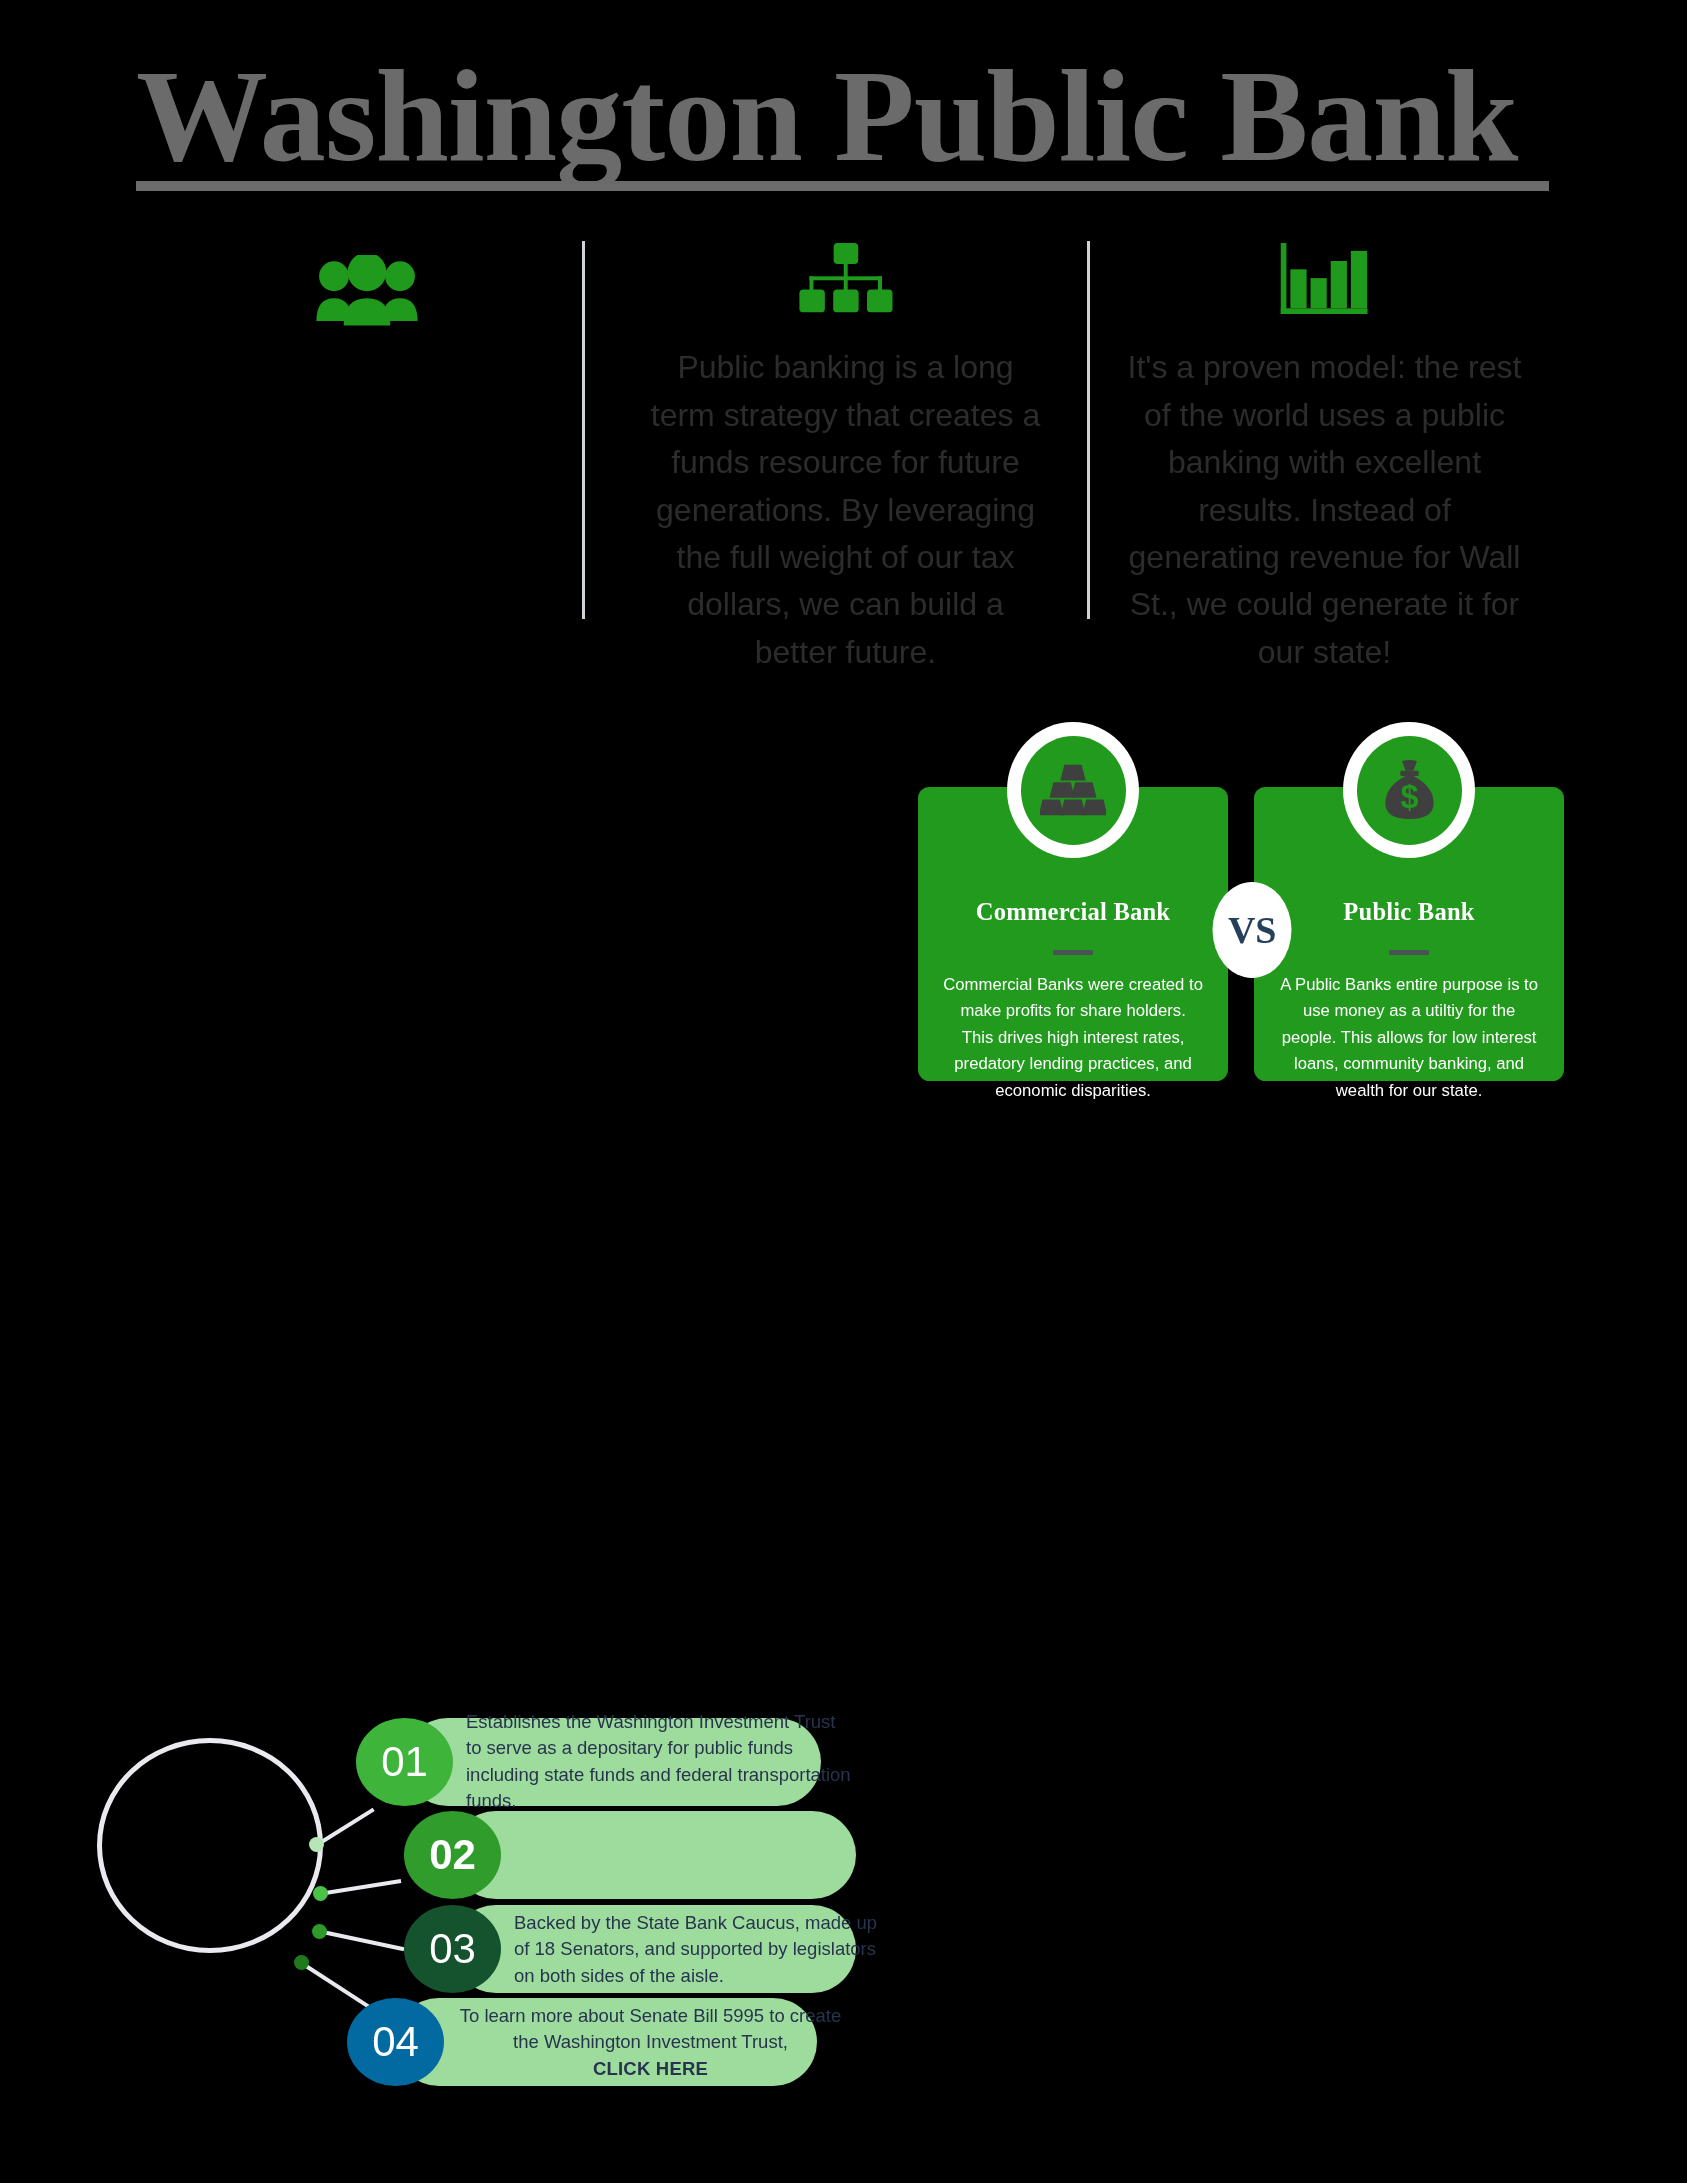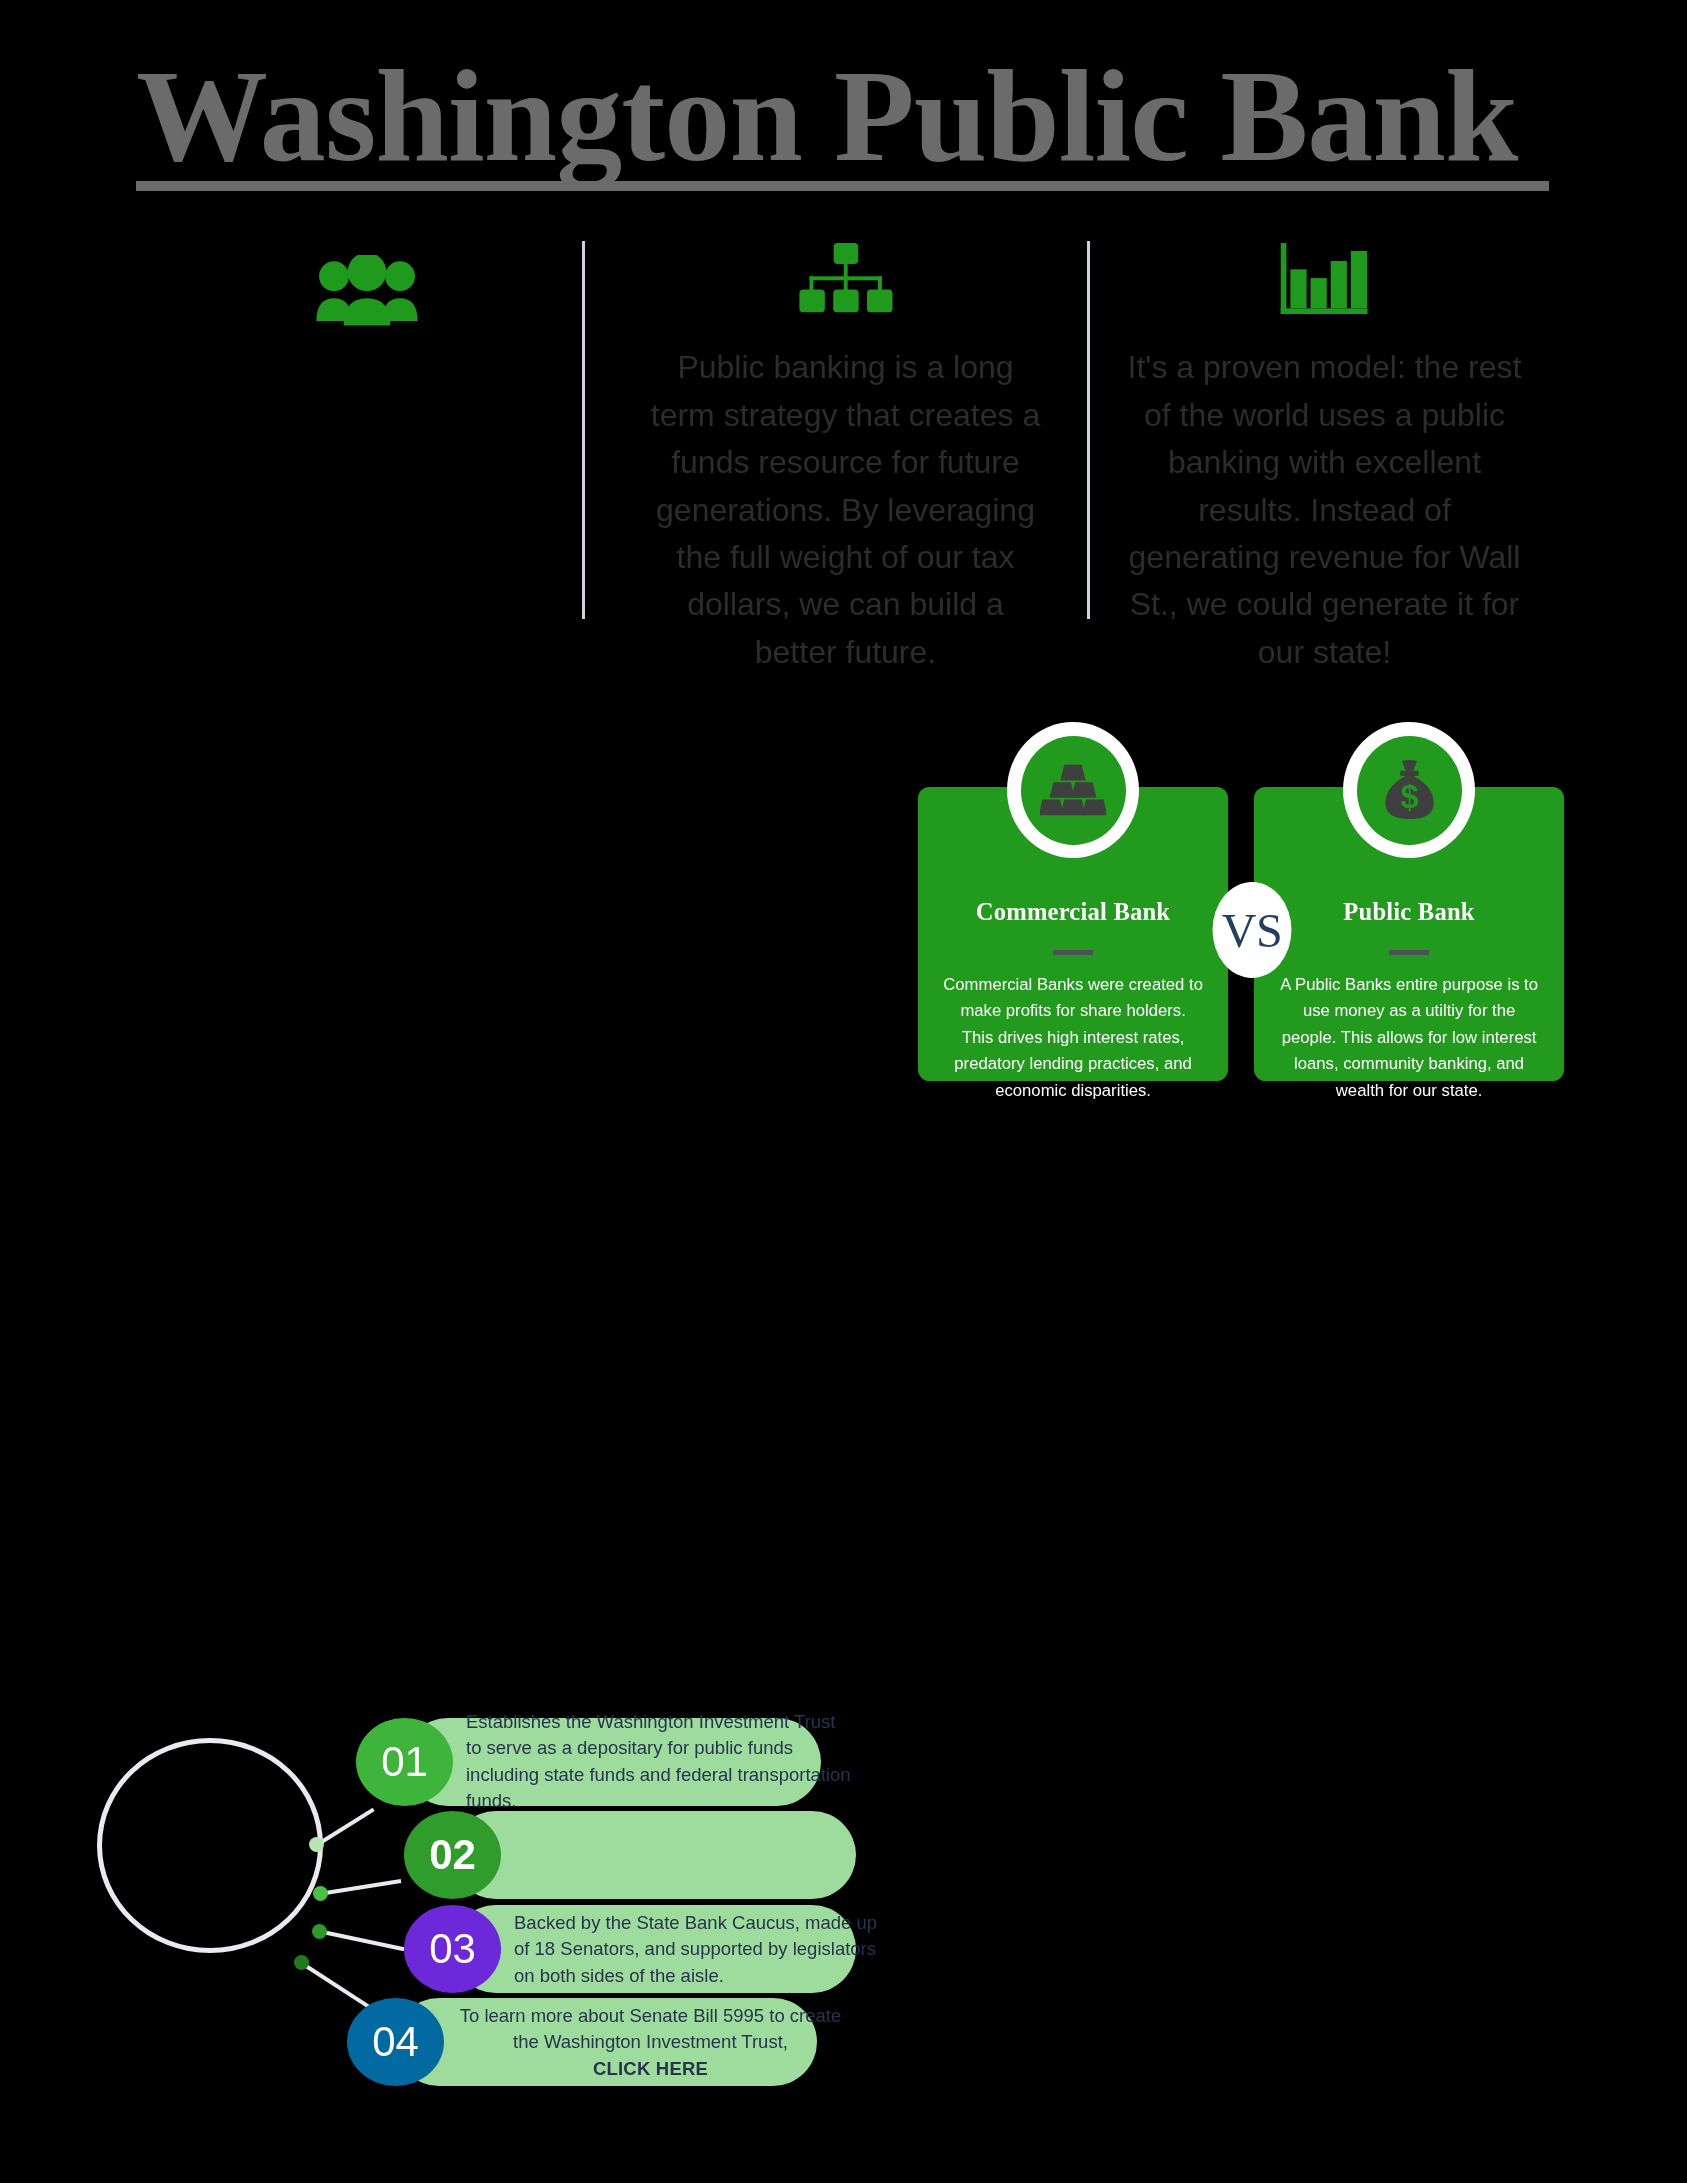--- a/index.html
+++ b/index.html
@@ -98,22 +98,22 @@
     position:absolute; top:185px; left:24.6px; width:calc(100% - 49px);
     text-align:center; color:#ffffff; font-size:16.7px; line-height:1.58;
   }
   .vs-oval{
     position:absolute; left:50%; top:170px; transform:translateX(-50%);
     width:79px; height:96px; border-radius:50%;
     background:#ffffff; display:flex; align-items:center; justify-content:center;
     z-index:5;
   }
   .vs-oval span{
-    font-family:"Liberation Serif", serif; font-weight:normal;
-    font-size:48px; color:#24405c; letter-spacing:-0.4px;
+    font-family:"Liberation Serif", serif; font-weight:bold;
+    font-size:38px; color:#24405c; letter-spacing:-0.4px;
   }
 
   
   .list-section{ position:absolute; left:0; top:1652px; width:923px; height:483px; }
   .big-ring{
     position:absolute; left:97px; top:86px;
     width:226px; height:215px; border-radius:50%;
     border:5.7px solid #e9e9ef; background:transparent;
   }
   .connector{ position:absolute; background:#e9e9ef; height:3.5px; transform-origin:left center; }
@@ -263,21 +263,21 @@
     </div>
   </div>
 
   <div class="li" style="left:404px; top:159px; width:466px;">
     <div class="li-pill" style="width:404px; background:#9edc9e;"></div>
     <div class="li-num" style="background:#2f9c2c;font-weight:bold;">02</div>
   </div>
 
   <div class="li" style="left:404px; top:253px; width:466px;">
     <div class="li-pill" style="width:404px; background:#9edc9e;"></div>
-    <div class="li-num" style="background:#6d28d9;">03</div>
+    <div class="li-num" style="background:#14532d;">03</div>
     <div class="li-text" style="width:373px;">
       <span>Backed by the State Bank Caucus, made up of 18 Senators, and supported by legislators on both sides of the aisle.</span>
     </div>
   </div>
 
   <div class="li" style="left:347px; top:346px; width:466px;">
     <div class="li-pill" style="width:422px; background:#9edc9e;"></div>
     <div class="li-num" style="background:#0369a1;">04</div>
     <div class="li-text" style="width:387px;text-align:center;">
       <span>To learn more about Senate Bill 5995 to create the Washington Investment Trust,</span><br>

